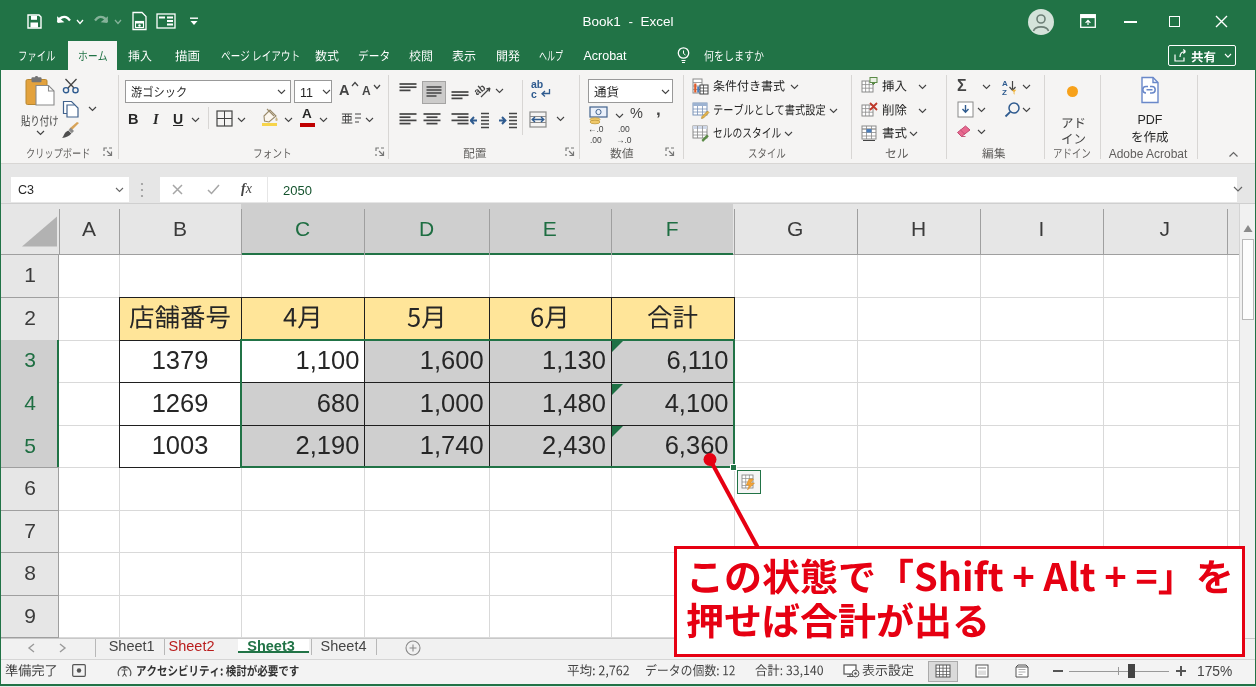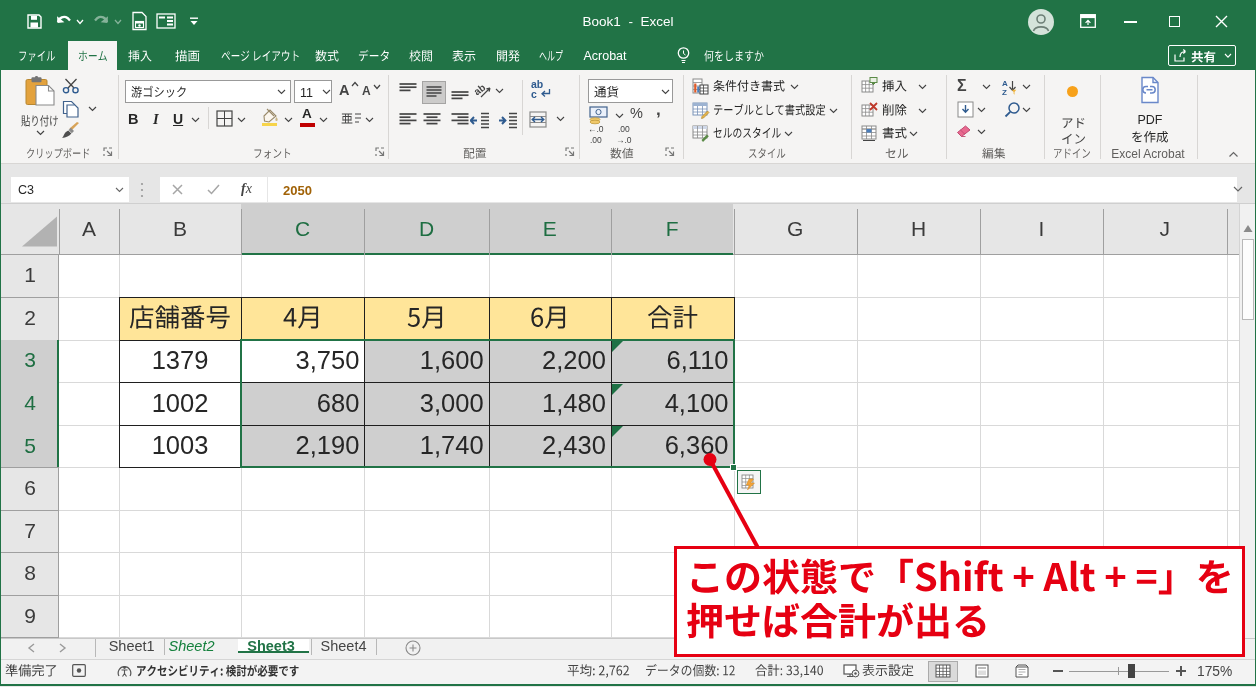--- a/index.html
+++ b/index.html
@@ -137,21 +137,21 @@
   </svg>
 <svg style="position:absolute;left:885.2px;top:143.8px;" width="23.6" height="17.5" viewBox="0 -13.7 23.6 17.5">
     <path d="M10.5 -6.8 9.8 -7.3C9.6 -7.2 9.4 -7.2 9.1 -7.1C8.6 -7 6.6 -6.6 4.6 -6.2V-8C4.6 -8.4 4.6 -8.8 4.6 -9.1H3.5C3.6 -8.8 3.6 -8.4 3.6 -8V-6C2.4 -5.8 1.2 -5.6 0.7 -5.5L0.9 -4.5L3.6 -5.1V-1.5C3.6 -0.4 4 0.2 6.2 0.2C7.7 0.2 8.9 0.1 9.9 -0L10 -1C8.8 -0.8 7.6 -0.7 6.3 -0.7C4.9 -0.7 4.6 -1 4.6 -1.8V-5.3L9 -6.2C8.7 -5.5 7.8 -4.2 6.9 -3.4L7.8 -2.9C8.7 -3.9 9.6 -5.3 10.2 -6.3C10.2 -6.5 10.4 -6.7 10.5 -6.8Z M18 -0.2 18.6 0.3C18.7 0.2 18.8 0.1 19 0C20.4 -0.7 22 -1.9 23 -3.3L22.5 -4.1C21.6 -2.7 20.1 -1.7 19 -1.2C19 -1.5 19 -7.2 19 -8C19 -8.4 19.1 -8.8 19.1 -8.9H18C18 -8.8 18.1 -8.4 18.1 -8C18.1 -7.2 18.1 -1.5 18.1 -0.9C18.1 -0.7 18 -0.4 18 -0.2ZM12.6 -0.3 13.5 0.3C14.5 -0.5 15.2 -1.7 15.6 -3C15.9 -4.1 15.9 -6.7 15.9 -8C15.9 -8.3 16 -8.7 16 -8.8H14.9C15 -8.6 15 -8.3 15 -8C15 -6.6 15 -4.3 14.6 -3.2C14.3 -2.1 13.6 -1 12.6 -0.3Z" fill="#605e5c"></path>
   </svg>
 <svg style="position:absolute;left:982.2px;top:143.8px;" width="23.6" height="17.5" viewBox="0 -13.7 23.6 17.5">
     <path d="M4.6 -9.2V-8.4H11.1V-9.2ZM1.1 -3.2C0.9 -2.1 0.7 -1.1 0.3 -0.4C0.5 -0.3 0.8 -0.1 1 -0C1.3 -0.8 1.6 -1.9 1.8 -3ZM3.3 -3C3.6 -2.3 3.8 -1.4 3.9 -0.8L4.5 -1.1C4.3 -0.6 4.1 -0.1 3.8 0.3C4 0.4 4.3 0.6 4.5 0.8C5.2 -0.2 5.5 -1.5 5.7 -2.7V0.9H6.4V-1.4H7.3V0.8H7.9V-1.4H8.8V0.8H9.4V-1.4H10.3V0.1C10.3 0.2 10.3 0.2 10.2 0.2C10.1 0.2 9.9 0.2 9.6 0.2C9.7 0.4 9.8 0.7 9.8 0.9C10.3 0.9 10.6 0.9 10.8 0.8C11 0.7 11.1 0.4 11.1 0.1V-4.1H5.9L5.9 -4.9H10.8V-7.6H5.1V-5.1C5.1 -3.9 5 -2.5 4.6 -1.2C4.5 -1.7 4.2 -2.6 4 -3.2ZM7.3 -2H6.4V-3.4H7.3ZM7.9 -2V-3.4H8.8V-2ZM9.4 -2V-3.4H10.3V-2ZM5.9 -6.9H10V-5.6H5.9ZM0.3 -4.7 0.4 -3.9 2.2 -4V0.9H3V-4.1L3.9 -4.1C4 -3.8 4 -3.6 4.1 -3.4L4.8 -3.6C4.6 -4.3 4.2 -5.3 3.8 -6.1L3.1 -5.9C3.3 -5.6 3.5 -5.2 3.6 -4.9L2 -4.8C2.8 -5.8 3.6 -7.1 4.3 -8.2L3.6 -8.6C3.3 -7.9 2.8 -7.2 2.4 -6.4C2.2 -6.6 2 -6.9 1.7 -7.2C2.2 -7.8 2.7 -8.8 3.1 -9.6L2.3 -9.9C2.1 -9.3 1.7 -8.3 1.3 -7.7L0.9 -8L0.4 -7.5C1 -7 1.6 -6.3 1.9 -5.7C1.7 -5.4 1.5 -5 1.2 -4.7Z M14.9 -9.9C14.4 -8.9 13.4 -7.5 12.1 -6.4C12.3 -6.3 12.6 -6.1 12.8 -5.9C13.2 -6.2 13.5 -6.5 13.9 -6.9V-3.4H17.2V-2.7H12.4V-1.9H16.5C15.4 -1.1 13.6 -0.3 12.1 0.1C12.3 0.3 12.6 0.6 12.7 0.8C14.2 0.3 16 -0.6 17.2 -1.6V0.9H18.1V-1.6C19.3 -0.6 21.1 0.3 22.7 0.7C22.8 0.5 23 0.2 23.2 -0C21.7 -0.4 20 -1.1 18.9 -1.9H23V-2.7H18.1V-3.4H22.7V-4.1H18.3V-4.9H21.7V-5.6H18.3V-6.4H21.7V-7H18.3V-7.8H22.2V-8.5H18.3C18.5 -8.9 18.8 -9.3 19 -9.8L18 -9.9C17.9 -9.5 17.6 -9 17.4 -8.5H15.1C15.4 -8.9 15.6 -9.4 15.8 -9.8ZM17.5 -6.4V-5.6H14.7V-6.4ZM17.5 -7H14.7V-7.8H17.5ZM17.5 -4.9V-4.1H14.7V-4.9Z" fill="#605e5c"></path>
   </svg>
 <svg style="position:absolute;left:1053.1px;top:143.8px;" width="37.8" height="17.5" viewBox="0 -13.7 37.8 17.5">
     <path d="M8.8 -8 8.3 -8.5C8.2 -8.5 7.8 -8.5 7.7 -8.5C7.1 -8.5 2.7 -8.5 2.2 -8.5C1.9 -8.5 1.5 -8.5 1.2 -8.6V-7.5C1.5 -7.5 1.9 -7.6 2.2 -7.6C2.7 -7.6 7 -7.6 7.6 -7.6C7.3 -6.8 6.4 -5.5 5.6 -4.9L6.2 -4.3C7.3 -5.2 8.2 -6.7 8.5 -7.6C8.6 -7.7 8.7 -7.9 8.8 -8ZM5 -6.4H4.2C4.2 -6.1 4.2 -5.9 4.2 -5.6C4.2 -3.6 4 -1.9 2.5 -0.8C2.3 -0.6 2 -0.4 1.7 -0.3L2.4 0.4C4.8 -1.1 5 -3.2 5 -6.4Z M15.6 -8.5 15.1 -8.2C15.4 -7.7 15.7 -7 16 -6.4L16.5 -6.7C16.3 -7.3 15.9 -8.1 15.6 -8.5ZM16.8 -9.1 16.3 -8.8C16.6 -8.3 16.9 -7.6 17.1 -7L17.7 -7.3C17.4 -7.9 17 -8.7 16.8 -9.1ZM12.3 -0.9C12.3 -0.4 12.3 0.1 12.3 0.5H13.2C13.1 0.1 13.1 -0.5 13.1 -0.9V-4.8C14.2 -4.4 15.8 -3.6 16.8 -2.9L17.1 -3.9C16.1 -4.5 14.4 -5.3 13.1 -5.8V-7.8C13.1 -8.1 13.1 -8.6 13.2 -9H12.2C12.3 -8.6 12.3 -8.1 12.3 -7.8C12.3 -6.8 12.3 -1.5 12.3 -0.9Z M19.7 -4.3 20.1 -3.3C21.4 -3.8 22.7 -4.6 23.7 -5.3V-0.9C23.7 -0.4 23.6 0.1 23.6 0.4H24.5C24.5 0.1 24.5 -0.4 24.5 -0.9V-5.9C25.4 -6.7 26.3 -7.6 27 -8.5L26.4 -9.2C25.7 -8.3 24.8 -7.2 23.8 -6.5C22.8 -5.6 21.3 -4.8 19.7 -4.3Z M30.5 -8.6 29.9 -7.9C30.6 -7.3 31.8 -6.1 32.3 -5.5L32.9 -6.2C32.3 -6.9 31.1 -8.1 30.5 -8.6ZM29.7 -0.7 30.2 0.2C31.7 -0.1 32.9 -0.9 33.9 -1.6C35.3 -2.7 36.4 -4.3 37 -5.8L36.6 -6.8C36 -5.4 34.9 -3.6 33.4 -2.5C32.5 -1.8 31.3 -1.1 29.7 -0.7Z" fill="#605e5c"></path>
   </svg>
-<div style="position:absolute;left:1148.0px;transform:translateX(-50%);top:146.5px;font-size:12px;color:#605e5c;font-weight:normal;letter-spacing:0;white-space:nowrap;">Excel Acrobat</div>
+<div style="position:absolute;left:1148.0px;transform:translateX(-50%);top:146.5px;font-size:12px;color:#605e5c;font-weight:normal;letter-spacing:0;white-space:nowrap;">Adobe Acrobat</div>
 <svg class="abs" style="left:103px;top:147px" width="10" height="10" viewBox="0 0 10 10">
 <path d="M1 4 V1 h3 M6 1 h3 M1 7 v2" fill="none" stroke="#777" stroke-width="1.2"></path>
 <path d="M4 4 L8.5 8.5 M8.5 4.5 v4 h-4" fill="none" stroke="#777" stroke-width="1.2"></path>
   </svg>
 <svg class="abs" style="left:375px;top:147px" width="10" height="10" viewBox="0 0 10 10">
 <path d="M1 4 V1 h3 M6 1 h3 M1 7 v2" fill="none" stroke="#777" stroke-width="1.2"></path>
 <path d="M4 4 L8.5 8.5 M8.5 4.5 v4 h-4" fill="none" stroke="#777" stroke-width="1.2"></path>
   </svg>
 <svg class="abs" style="left:565px;top:147px" width="10" height="10" viewBox="0 0 10 10">
 <path d="M1 4 V1 h3 M6 1 h3 M1 7 v2" fill="none" stroke="#777" stroke-width="1.2"></path>
@@ -477,21 +477,21 @@
   </svg>
 <div class="abs" style="left:160px;top:177px;width:107px;height:25px;background:#fff"></div>
 <svg class="abs" style="left:172px;top:184px" width="11" height="11" viewBox="0 0 11 11">
     <path d="M1 1 L10 10 M10 1 L1 10" stroke="#a6a6a6" stroke-width="1.5"></path>
   </svg>
 <svg class="abs" style="left:207px;top:184px" width="13" height="11" viewBox="0 0 13 11">
     <path d="M1 6 L4.5 9.5 L12 1" fill="none" stroke="#a6a6a6" stroke-width="1.5"></path>
   </svg>
 <div style="position:absolute;left:241.0px;top:181.0px;font-size:14px;color:#444;font-weight:normal;letter-spacing:0;white-space:nowrap;font-family:'Liberation Serif',serif"><i><b>f</b>x</i></div>
 <div class="abs" style="left:268px;top:177px;width:969px;height:25px;background:#fff"></div>
-<div style="position:absolute;left:283.0px;top:183.0px;font-size:13px;color:#a16207;font-weight:bold;letter-spacing:0;white-space:nowrap;">2050</div>
+<div style="position:absolute;left:283.0px;top:183.0px;font-size:13px;color:#14532d;font-weight:normal;letter-spacing:0;white-space:nowrap;">2050</div>
 <svg class="abs" style="left:1233px;top:186px" width="10" height="7" viewBox="0 0 10 7">
     <path d="M1 1 l4 4 4-4" fill="none" stroke="#666" stroke-width="1.2"></path>
   </svg>
 <div class="abs" style="left:0;top:203px;width:1256px;height:1px;background:#cfcfcf"></div>
 <div class="abs" style="left:0;top:204px;width:1239px;height:483px;background:#fff"></div>
 <div class="abs" style="left:0;top:204px;width:1239px;height:50.5px;background:#e6e6e6;border-bottom:1px solid #9f9f9f"></div>
 <svg class="abs" style="left:0;top:204px" width="59" height="50.5" viewBox="0 0 59 50.5">
 <path d="M22 42.5 L57 42.5 L57 12.5 Z" fill="#b2b2b2"></path>
   </svg>
 <div style="position:absolute;left:89.0px;transform:translateX(-50%);top:217.0px;font-size:21px;color:#3b3b3b;font-weight:normal;letter-spacing:0;white-space:nowrap;">A</div>
@@ -592,27 +592,27 @@
 <div class="abs" style="left:364.3px;top:297.05px;width:1.2px;height:170.2px;background:#1f1f1f"></div>
 <div class="abs" style="left:488.6px;top:297.05px;width:1.2px;height:170.2px;background:#1f1f1f"></div>
 <div class="abs" style="left:610.9px;top:297.05px;width:1.2px;height:170.2px;background:#1f1f1f"></div>
 <div class="abs" style="left:733.5px;top:297.05px;width:1.2px;height:170.2px;background:#1f1f1f"></div>
 <div class="abs" style="left:119px;top:297.05px;width:614.5px;height:1.2px;background:#1f1f1f"></div>
 <div class="abs" style="left:119px;top:339.6px;width:614.5px;height:1.2px;background:#1f1f1f"></div>
 <div class="abs" style="left:119px;top:382.15px;width:614.5px;height:1.2px;background:#1f1f1f"></div>
 <div class="abs" style="left:119px;top:424.7px;width:614.5px;height:1.2px;background:#1f1f1f"></div>
 <div class="abs" style="left:119px;top:467.25px;width:614.5px;height:1.2px;background:#1f1f1f"></div>
 <div style="position:absolute;left:180.0px;transform:translateX(-50%);top:346.1px;font-size:25.5px;color:#262626;font-weight:normal;letter-spacing:0;white-space:nowrap;">1379</div>
-<div style="position:absolute;right:896.7px;top:346.1px;font-size:25.5px;color:#262626;font-weight:normal;letter-spacing:0;white-space:nowrap;">3,750</div>
+<div style="position:absolute;right:896.7px;top:346.1px;font-size:25.5px;color:#262626;font-weight:normal;letter-spacing:0;white-space:nowrap;">1,100</div>
 <div style="position:absolute;right:772.4px;top:346.1px;font-size:25.5px;color:#262626;font-weight:normal;letter-spacing:0;white-space:nowrap;">1,600</div>
-<div style="position:absolute;right:650.1px;top:346.1px;font-size:25.5px;color:#262626;font-weight:normal;letter-spacing:0;white-space:nowrap;">2,200</div>
+<div style="position:absolute;right:650.1px;top:346.1px;font-size:25.5px;color:#262626;font-weight:normal;letter-spacing:0;white-space:nowrap;">1,130</div>
 <div style="position:absolute;right:527.5px;top:346.1px;font-size:25.5px;color:#262626;font-weight:normal;letter-spacing:0;white-space:nowrap;">6,110</div>
-<div style="position:absolute;left:180.0px;transform:translateX(-50%);top:388.6px;font-size:25.5px;color:#262626;font-weight:normal;letter-spacing:0;white-space:nowrap;">1002</div>
+<div style="position:absolute;left:180.0px;transform:translateX(-50%);top:388.6px;font-size:25.5px;color:#262626;font-weight:normal;letter-spacing:0;white-space:nowrap;">1269</div>
 <div style="position:absolute;right:896.7px;top:388.6px;font-size:25.5px;color:#262626;font-weight:normal;letter-spacing:0;white-space:nowrap;">680</div>
-<div style="position:absolute;right:772.4px;top:388.6px;font-size:25.5px;color:#262626;font-weight:normal;letter-spacing:0;white-space:nowrap;">3,000</div>
+<div style="position:absolute;right:772.4px;top:388.6px;font-size:25.5px;color:#262626;font-weight:normal;letter-spacing:0;white-space:nowrap;">1,000</div>
 <div style="position:absolute;right:650.1px;top:388.6px;font-size:25.5px;color:#262626;font-weight:normal;letter-spacing:0;white-space:nowrap;">1,480</div>
 <div style="position:absolute;right:527.5px;top:388.6px;font-size:25.5px;color:#262626;font-weight:normal;letter-spacing:0;white-space:nowrap;">4,100</div>
 <div style="position:absolute;left:180.0px;transform:translateX(-50%);top:431.2px;font-size:25.5px;color:#262626;font-weight:normal;letter-spacing:0;white-space:nowrap;">1003</div>
 <div style="position:absolute;right:896.7px;top:431.2px;font-size:25.5px;color:#262626;font-weight:normal;letter-spacing:0;white-space:nowrap;">2,190</div>
 <div style="position:absolute;right:772.4px;top:431.2px;font-size:25.5px;color:#262626;font-weight:normal;letter-spacing:0;white-space:nowrap;">1,740</div>
 <div style="position:absolute;right:650.1px;top:431.2px;font-size:25.5px;color:#262626;font-weight:normal;letter-spacing:0;white-space:nowrap;">2,430</div>
 <div style="position:absolute;right:527.5px;top:431.2px;font-size:25.5px;color:#262626;font-weight:normal;letter-spacing:0;white-space:nowrap;">6,360</div>
 <div class="abs" style="left:240px;top:338.6px;width:494.5px;height:129.64999999999998px;border:2.2px solid #217346"></div>
 <div class="abs" style="left:730.0px;top:463.75px;width:7px;height:7px;background:#217346;border:1.2px solid #fff"></div>
 <div class="abs" style="left:737px;top:470px;width:24px;height:24px;background:#f5f5f5;border:1px solid #217346"></div>
@@ -639,21 +639,21 @@
 <div class="abs" style="left:1241.5px;top:239px;width:12.5px;height:81px;background:#fdfdfd;border:1px solid #b8b8b8"></div>
 <div class="abs" style="left:0;top:637.5px;width:1256px;height:21px;background:#f1f1f1;border-top:1px solid #c8c8c8"></div>
 <svg class="abs" style="left:27px;top:643px" width="40" height="10" viewBox="0 0 40 10">
 <path d="M7 1 L2 5 l5 4" fill="none" stroke="#9a9a9a" stroke-width="1.4"></path>
 <path d="M33 1 l5 4 -5 4" fill="none" stroke="#9a9a9a" stroke-width="1.4"></path>
   </svg>
 <div class="abs" style="left:95px;top:639px;width:1px;height:18px;background:#b8b8b8"></div>
 <div class="abs" style="left:237.5px;top:638.5px;width:71px;height:14.5px;background:#fff"></div>
 <div class="abs" style="left:237.5px;top:650.7px;width:71px;height:2.4px;background:#217346"></div>
 <div style="position:absolute;left:131.7px;transform:translateX(-50%);top:637.8px;font-size:14.5px;color:#444;font-weight:normal;letter-spacing:0;white-space:nowrap;">Sheet1</div>
-<div style="position:absolute;left:191.5px;transform:translateX(-50%);top:637.8px;font-size:14.5px;color:#15803d;font-weight:normal;letter-spacing:0;white-space:nowrap;font-style:italic;">Sheet2</div>
+<div style="position:absolute;left:191.5px;transform:translateX(-50%);top:637.8px;font-size:14.5px;color:#b91c1c;font-weight:normal;letter-spacing:0;white-space:nowrap;">Sheet2</div>
 <div style="position:absolute;left:271.0px;transform:translateX(-50%);top:637.8px;font-size:14.5px;color:#217346;font-weight:bold;letter-spacing:0;white-space:nowrap;">Sheet3</div>
 <div style="position:absolute;left:343.5px;transform:translateX(-50%);top:637.8px;font-size:14.5px;color:#444;font-weight:normal;letter-spacing:0;white-space:nowrap;">Sheet4</div>
 <div class="abs" style="left:163.8px;top:639px;width:1px;height:16px;background:#b8b8b8"></div>
 <div class="abs" style="left:311px;top:639px;width:1px;height:16px;background:#b8b8b8"></div>
 <div class="abs" style="left:376.3px;top:639px;width:1px;height:16px;background:#b8b8b8"></div>
 <svg class="abs" style="left:404.5px;top:639.5px" width="16" height="16" viewBox="0 0 16 16">
 <circle cx="8" cy="8" r="7" fill="none" stroke="#8a8a8a" stroke-width="1.1"></circle>
 <path d="M8 4.5 v7 M4.5 8 h7" stroke="#8a8a8a" stroke-width="1.1"></path>
   </svg>
 <div class="abs" style="left:0;top:658.5px;width:1256px;height:25.5px;background:#f3f3f3;border-top:1px solid #d6d6d6"></div>

